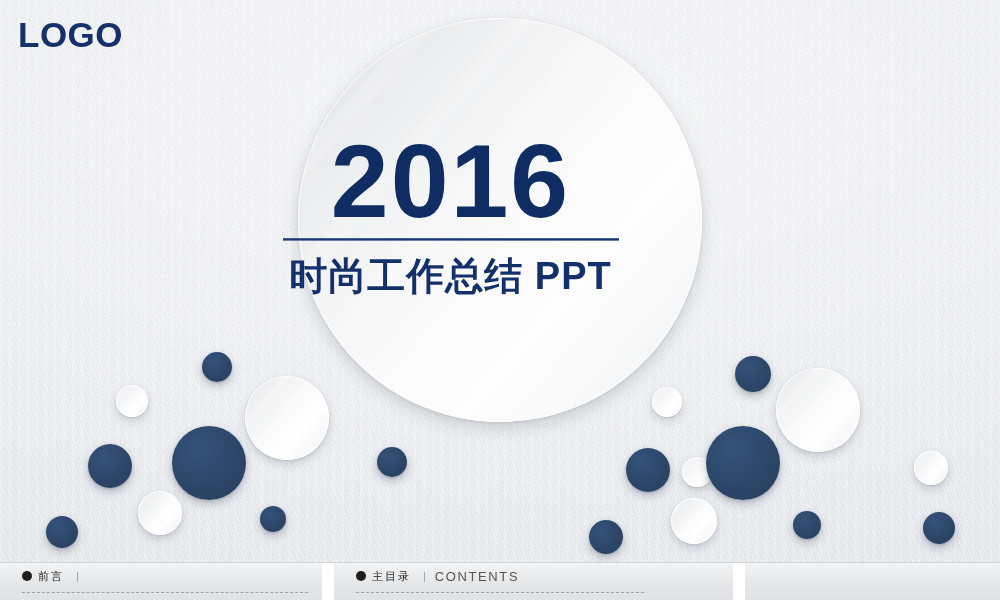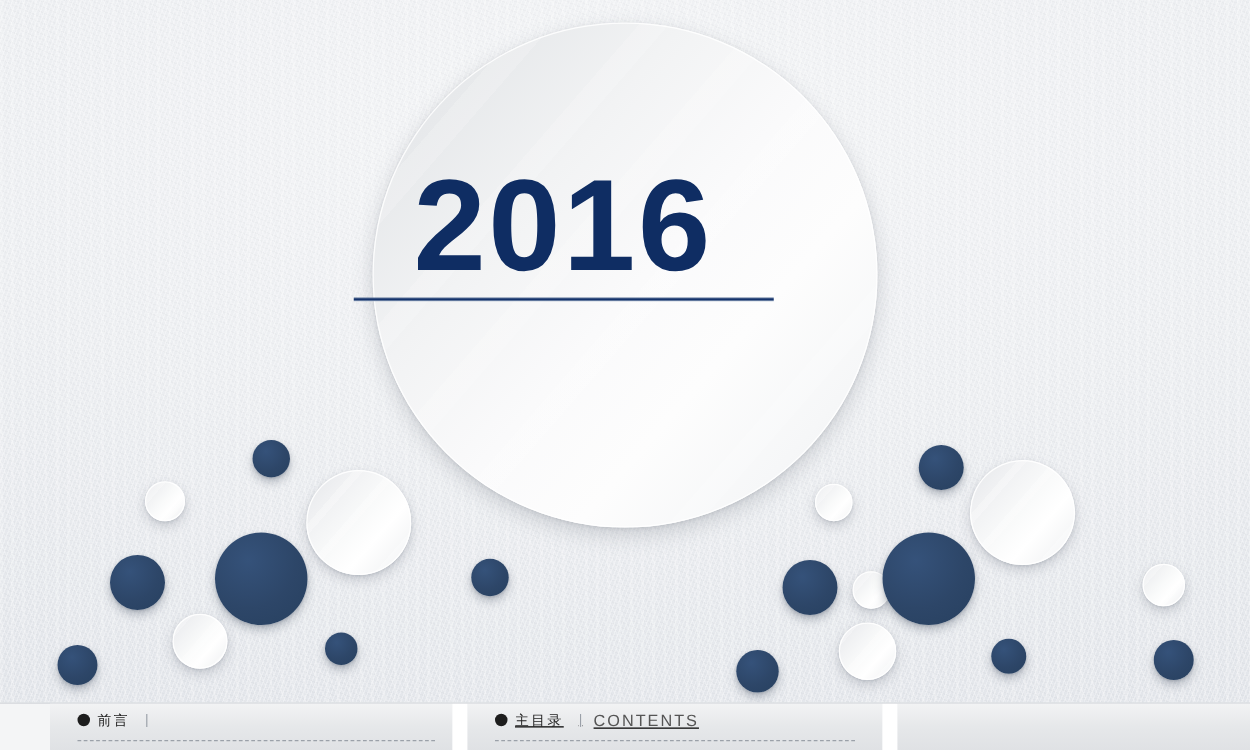--- a/index.html
+++ b/index.html
@@ -149,31 +149,30 @@
 
   
   #bottombar {
     position:absolute;
     left:0; bottom:0;
     width:1000px; height:38px;
     z-index:50;
     border-top:1px solid #d2d5da;
     background:#f4f5f6;
     display:flex;
-    padding-left:40px;
   }
   .panel {
     position:relative;
     height:38px;
     background:linear-gradient(180deg,#f2f3f4 0%,#e6e8ea 48%,#dfe1e4 100%);
     overflow:hidden;
   }
   .panel.p1 { width:322px; }
   .panel.spacer { width:12px; background:#ffffff; }
-  .panel.p2 { width:332px;text-decoration:underline; }
+  .panel.p2 { width:399px; }
   .panel.p3 { flex:1; }
 
   .panelinner {
     display:flex;
     align-items:center;
     gap:6px;
     padding-left:22px;
     height:26px;
   }
   .bullet {
@@ -214,24 +213,26 @@
 </head>
 <body>
 
 <div id="slide">
 
   <div id="noise"></div>
   <div id="bands"></div>
 
   <div class="bigcircle"></div>
 
+  <div id="logo">LOGO</div>
 
   <div id="titleblock">
     <div id="year">2016</div>
     <div id="rule"></div>
+    <div id="subtitle">时尚工作总结 PPT</div>
   </div>
 
   <div id="dots">
       <div class="dot white" style="left: 116px; top: 385px; width: 32px; height: 32px;"></div>
       <div class="dot white" style="left: 245px; top: 376px; width: 84px; height: 84px;"></div>
       <div class="dot white" style="left: 138px; top: 491px; width: 44px; height: 44px;"></div>
       <div class="dot white" style="left: 652px; top: 387px; width: 30px; height: 30px;"></div>
       <div class="dot white" style="left: 682px; top: 457px; width: 30px; height: 30px;"></div>
       <div class="dot white" style="left: 671px; top: 498px; width: 46px; height: 46px;"></div>
       <div class="dot white" style="left: 776px; top: 368px; width: 84px; height: 84px;"></div>

